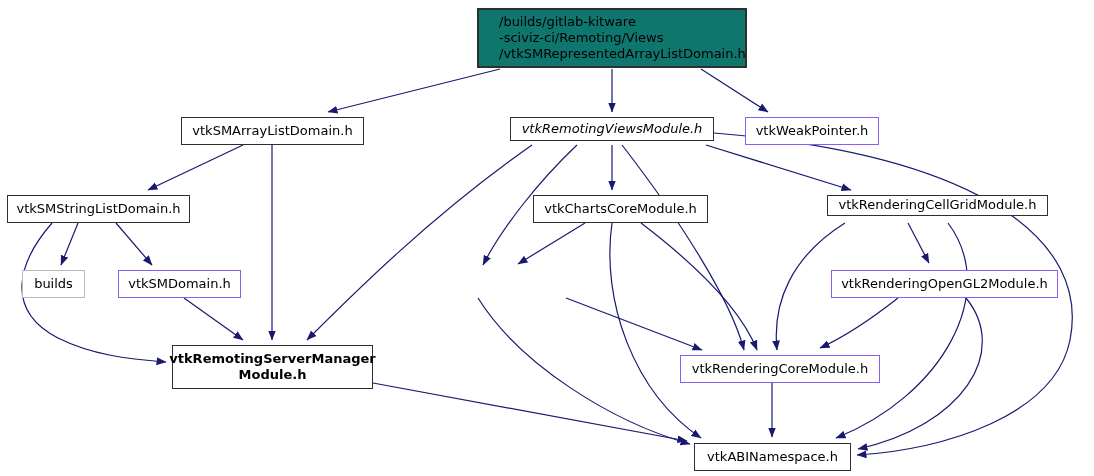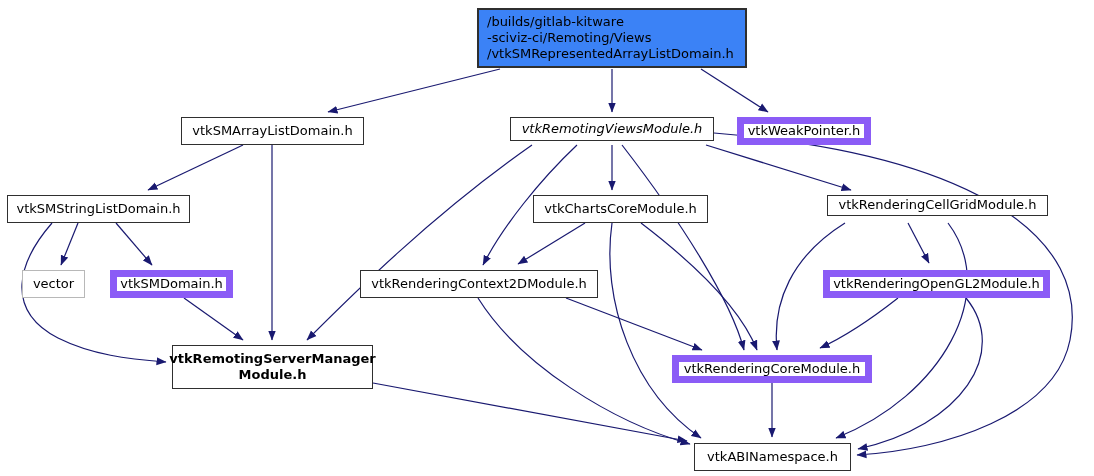--- a/index.html
+++ b/index.html
@@ -21,27 +21,27 @@
     line-height:1.25;
     display:flex;
     align-items:center;
     justify-content:center;
     text-align:center;
     white-space:pre-line;
     cursor:pointer;
     z-index:2;
   }
   .node-main{
-    background:#3b82f6;
+    background:#0f766e;
     border:2px solid #2f2f2f;
     text-align:left;
     justify-content:flex-start;
-    padding-left:8px;
+    padding-left:20px;
   }
-  .node-red{border:7px solid #8b5cf6;}
+  .node-red{border:1px solid #8b5cf6;margin-left:8px;}
   .node-gray{border:1px solid #b8b8b8;}
   .edge{fill:none;stroke:#191970;stroke-width:1.2;}
 </style>
 </head>
 <body>
 
 <div id="canvas">
 
   <svg id="edges" width="1094" height="476" viewBox="0 0 1094 476" xmlns="http://www.w3.org/2000/svg">
     <defs>
@@ -87,25 +87,24 @@
   <div class="node" style="left:510px;top:117px;width:204px;height:24px;font-style:italic;">vtkRemotingViewsModule.h</div>
 
   <div class="node node-red" style="left:737px;top:117px;width:134px;height:28px;">vtkWeakPointer.h</div>
 
   <div class="node" style="left:7px;top:195px;width:183px;height:28px;">vtkSMStringListDomain.h</div>
 
   <div class="node" style="left:525px;top:195px;width:175px;height:28px;margin-left:8px;">vtkChartsCoreModule.h</div>
 
   <div class="node" style="left:799px;top:195px;width:221px;height:21px;margin-left:28px;">vtkRenderingCellGridModule.h</div>
 
-  <div class="node node-gray" style="left:22px;top:270px;width:63px;height:28px;">vector</div>
+  <div class="node node-gray" style="left:22px;top:270px;width:63px;height:28px;">builds</div>
 
   <div class="node node-red" style="left:110px;top:270px;width:123px;height:28px;">vtkSMDomain.h</div>
 
-  <div class="node" style="left:360px;top:270px;width:238px;height:28px;">vtkRenderingContext2DModule.h</div>
 
   <div class="node node-red" style="left:823px;top:270px;width:227px;height:28px;">vtkRenderingOpenGL2Module.h</div>
 
   <div class="node" style="left:172px;top:345px;width:201px;height:44px;font-weight:bold;">vtkRemotingServerManager
 Module.h</div>
 
   <div class="node node-red" style="left:672px;top:355px;width:200px;height:28px;">vtkRenderingCoreModule.h</div>
 
   <div class="node" style="left:694px;top:443px;width:157px;height:28px;">vtkABINamespace.h</div>
 

